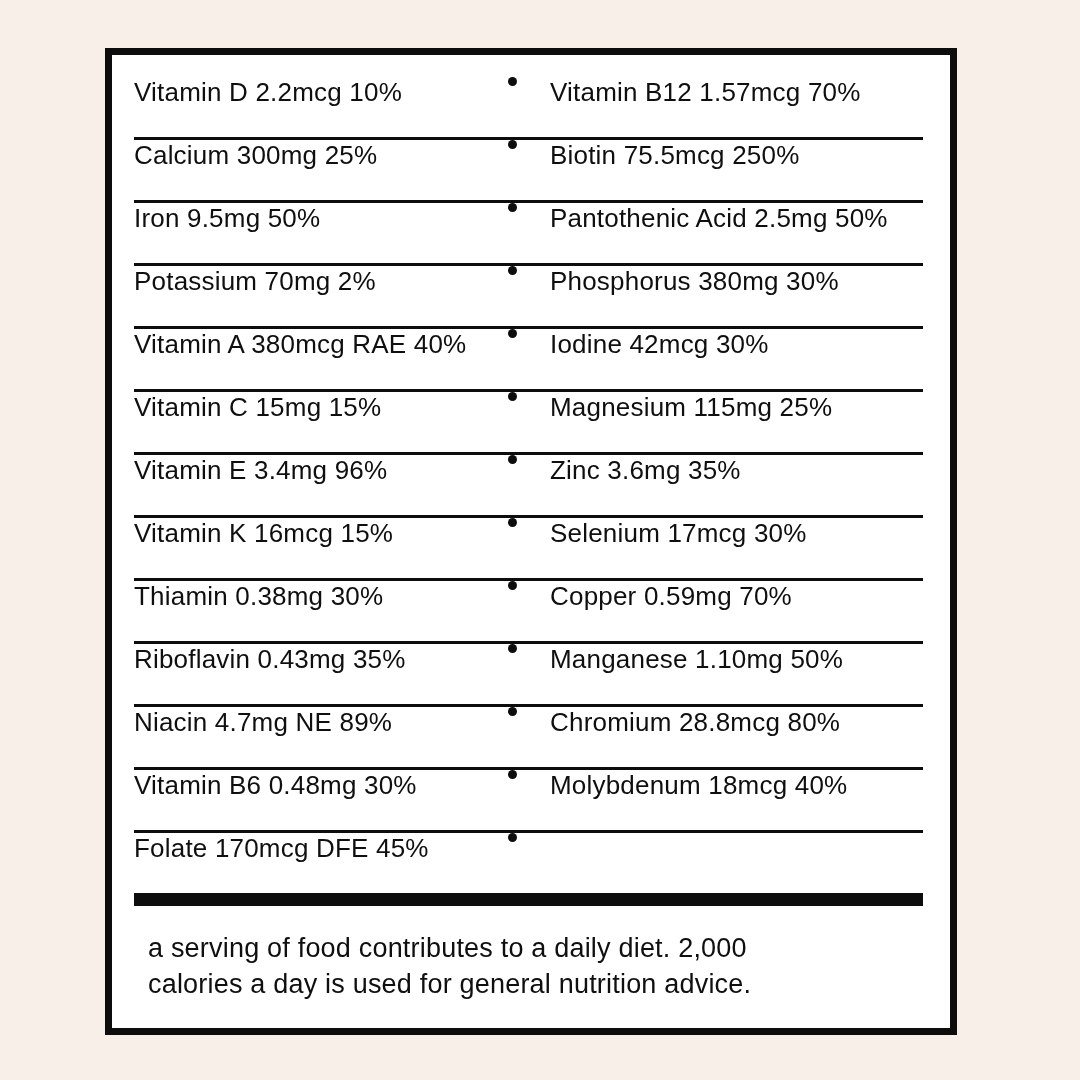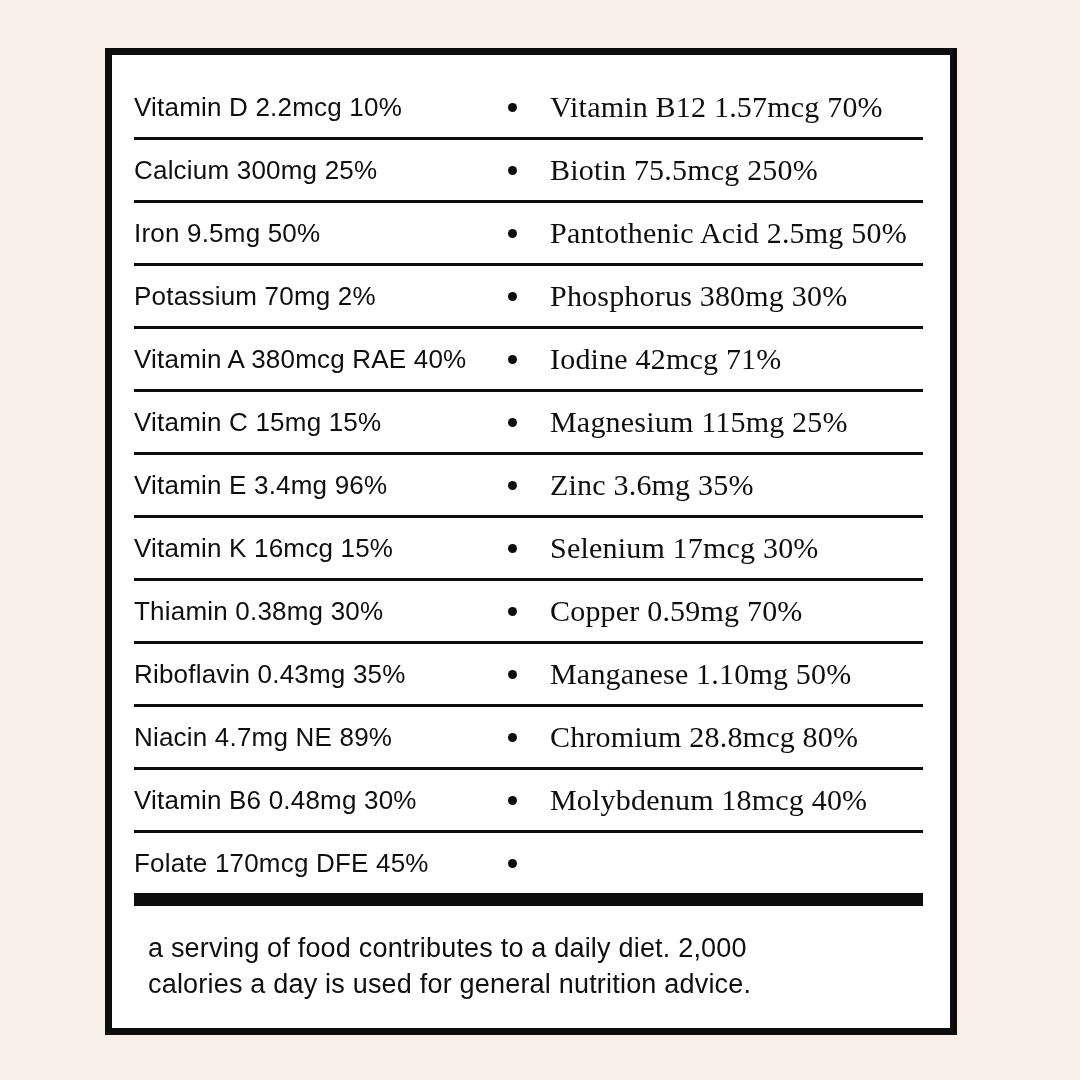--- a/index.html
+++ b/index.html
@@ -23,21 +23,21 @@
     height: 987px;
     background: #ffffff;
     border: 7px solid #0d0d0d;
     box-sizing: border-box;
   }
   .rows {
     padding: 22px 27px 0 22px;
   }
   .row {
     display: flex;
-    align-items: center;
+    align-items: flex-start;
     height: 60px;
     border-bottom: 3px solid #0d0d0d;
   }
   .row.last {
     border-bottom: none;
   }
   .cell-left {
     width: 366px;
     flex: 0 0 auto;
     font-size: 26px;
@@ -53,24 +53,23 @@
   }
   .dot {
     width: 9px;
     height: 9px;
     border-radius: 50%;
     background: #0d0d0d;
   }
   .cell-right {
     flex: 1;
     padding-left: 26px;
-    font-size: 30px;
+    font-size: 26px;
     letter-spacing: 0.2px;
     white-space: nowrap;
-    font-family: Liberation Serif, serif;
   }
   .thick-bar {
     height: 13px;
     background: #0d0d0d;
     margin: 0 27px 0 22px;
   }
   .footnote {
     margin: 24px 28px 0 36px;
     font-size: 27px;
     line-height: 36px;
@@ -117,21 +116,21 @@
           <span class="dot"></span>
         </span>
       <span class="cell-right">Phosphorus 380mg 30%</span>
     </div>
 
     <div class="row">
       <span class="cell-left">Vitamin A 380mcg RAE 40%</span>
       <span class="cell-bullet">
           <span class="dot"></span>
         </span>
-      <span class="cell-right">Iodine 42mcg 71%</span>
+      <span class="cell-right">Iodine 42mcg 30%</span>
     </div>
 
     <div class="row">
       <span class="cell-left">Vitamin C 15mg 15%</span>
       <span class="cell-bullet">
           <span class="dot"></span>
         </span>
       <span class="cell-right">Magnesium 115mg 25%</span>
     </div>
 

